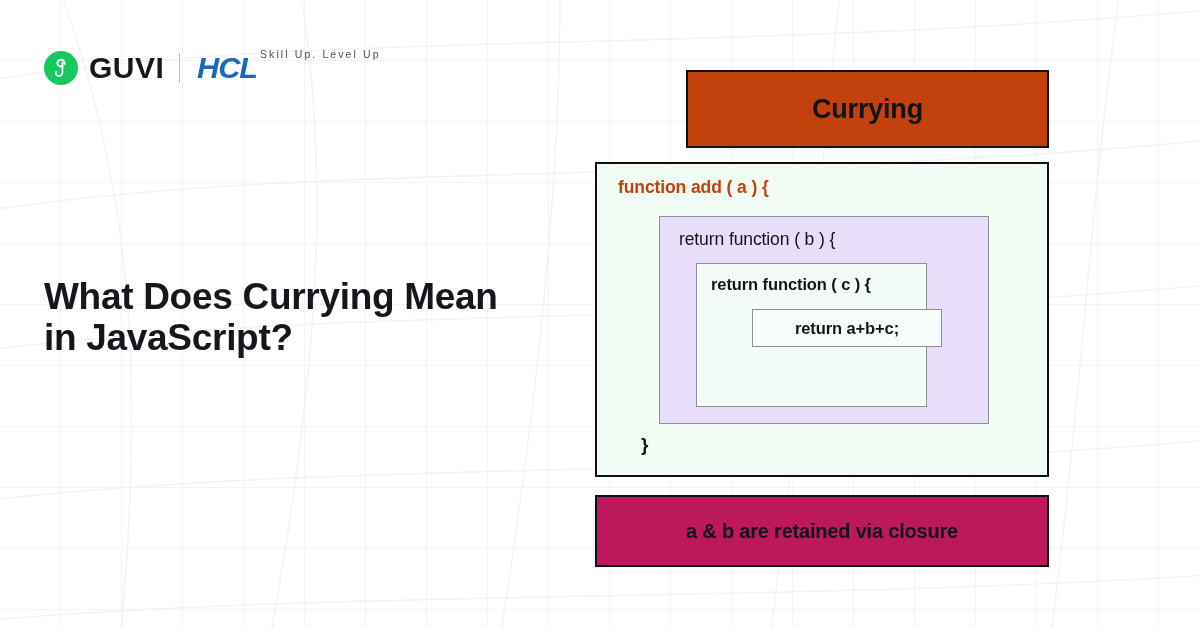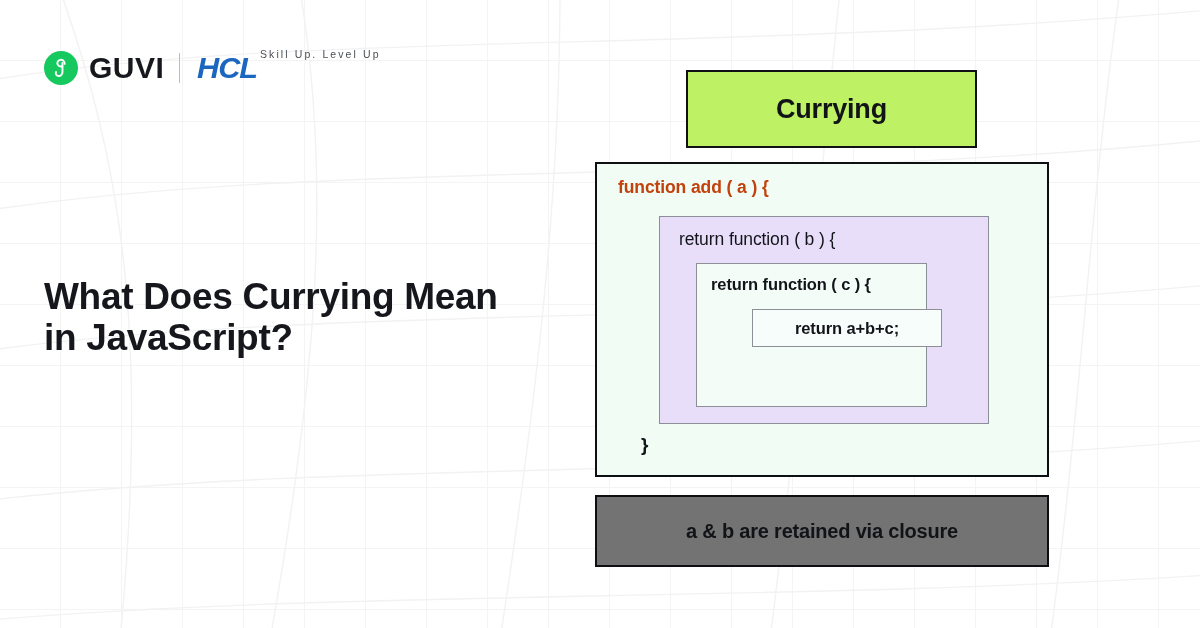--- a/index.html
+++ b/index.html
@@ -129,23 +129,23 @@
     font-size: 43px;
     font-weight: 700;
     letter-spacing: -1px;
     color: #0a0a0a;
     line-height: 1;
   }
 
   .title-box {
     position: absolute;
     left: 686px; top: 70px;
-    width: 291px; height: 78px;
+    width: 363px; height: 78px;
     border: 2px solid #101114;
-    background: #bef264;
+    background: #c2410c;
     display: flex;
     align-items: center;
     justify-content: center;
   }
   .title-box span {
     font-size: 27px;
     font-weight: 700;
     letter-spacing: -0.2px;
     color: #111317;
   }
@@ -220,21 +220,21 @@
     font-weight: 700;
     color: #12141a;
     letter-spacing: -0.1px;
   }
 
   .closure-box {
     position: absolute;
     left: 595px; top: 495px;
     width: 454px; height: 72px;
     border: 2px solid #0e0f12;
-    background: #737373;
+    background: #be185d;
     display: flex;
     align-items: center;
     justify-content: center;
   }
   .closure-box span {
     font-size: 20px;
     font-weight: 700;
     letter-spacing: -0.2px;
     color: #111317;
   }

